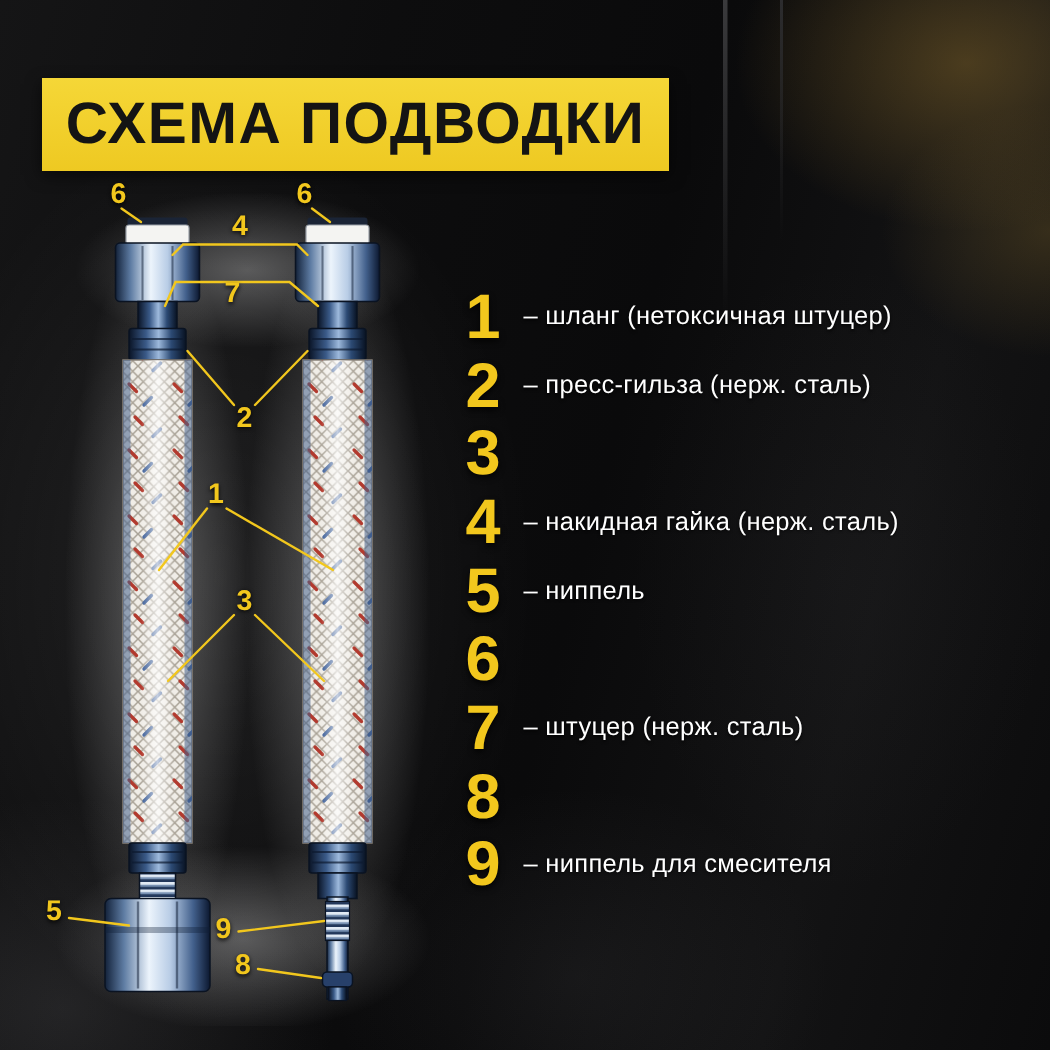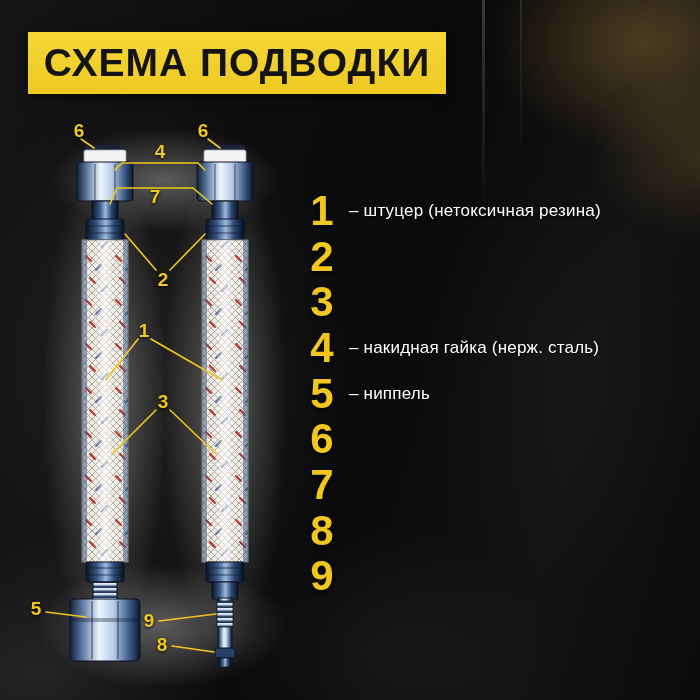--- a/index.html
+++ b/index.html
@@ -19,21 +19,21 @@
   .stage::before{
     content:"";position:absolute;left:482px;top:0;width:3px;height:210px;
     background:linear-gradient(#3a3a3c,transparent);
   }
   .stage::after{
     content:"";position:absolute;left:520px;top:0;width:2px;height:160px;
     background:linear-gradient(#2c2c2e,transparent);
   }
 
   .title-banner{
-    position:absolute;left:28px;top:32px;width:418px;height:62px;
+    position:absolute;left:28px;top:52px;width:418px;height:62px;
     background:linear-gradient(#f5d737,#eec922);
     display:flex;align-items:center;justify-content:center;
     box-shadow:0 3px 10px rgba(0,0,0,.6);
   }
   .title-banner span{
     font-size:39px;font-weight:800;letter-spacing:1px;color:#141414;white-space:nowrap;
   }
 
   .diagram{position:absolute;left:22px;top:118px;width:276px;height:566px;}
   .hose-svg{position:absolute;left:0;top:0;}
@@ -189,43 +189,46 @@
     <span class="callout" style="left:122px;top:212px">1</span>
     <span class="callout" style="left:141px;top:283px">3</span>
     <span class="callout" style="left:14px;top:490px">5</span>
     <span class="callout" style="left:127px;top:502px">9</span>
     <span class="callout" style="left:140px;top:526px">8</span>
   </div>
 
   <div class="legend">
     <div class="legend-row">
       <span class="legend-num">1</span>
-      <span class="legend-label">– штуцер (нетоксичная резина)</span>
+      <span class="legend-label">– шланг (нетоксичная штуцер)</span>
     </div>
     <div class="legend-row">
       <span class="legend-num">2</span>
+      <span class="legend-label">– пресс-гильза (нерж. сталь)</span>
     </div>
     <div class="legend-row">
       <span class="legend-num">3</span>
     </div>
     <div class="legend-row">
       <span class="legend-num">4</span>
       <span class="legend-label">– накидная гайка (нерж. сталь)</span>
     </div>
     <div class="legend-row">
       <span class="legend-num">5</span>
       <span class="legend-label">– ниппель</span>
     </div>
     <div class="legend-row">
       <span class="legend-num">6</span>
     </div>
     <div class="legend-row">
       <span class="legend-num">7</span>
+      <span class="legend-label">– штуцер (нерж. сталь)</span>
     </div>
     <div class="legend-row">
       <span class="legend-num">8</span>
     </div>
     <div class="legend-row">
       <span class="legend-num">9</span>
+      <span class="legend-label">– ниппель для смесителя</span>
     </div>
   </div>
 
 </div>
 
 </body></html>

